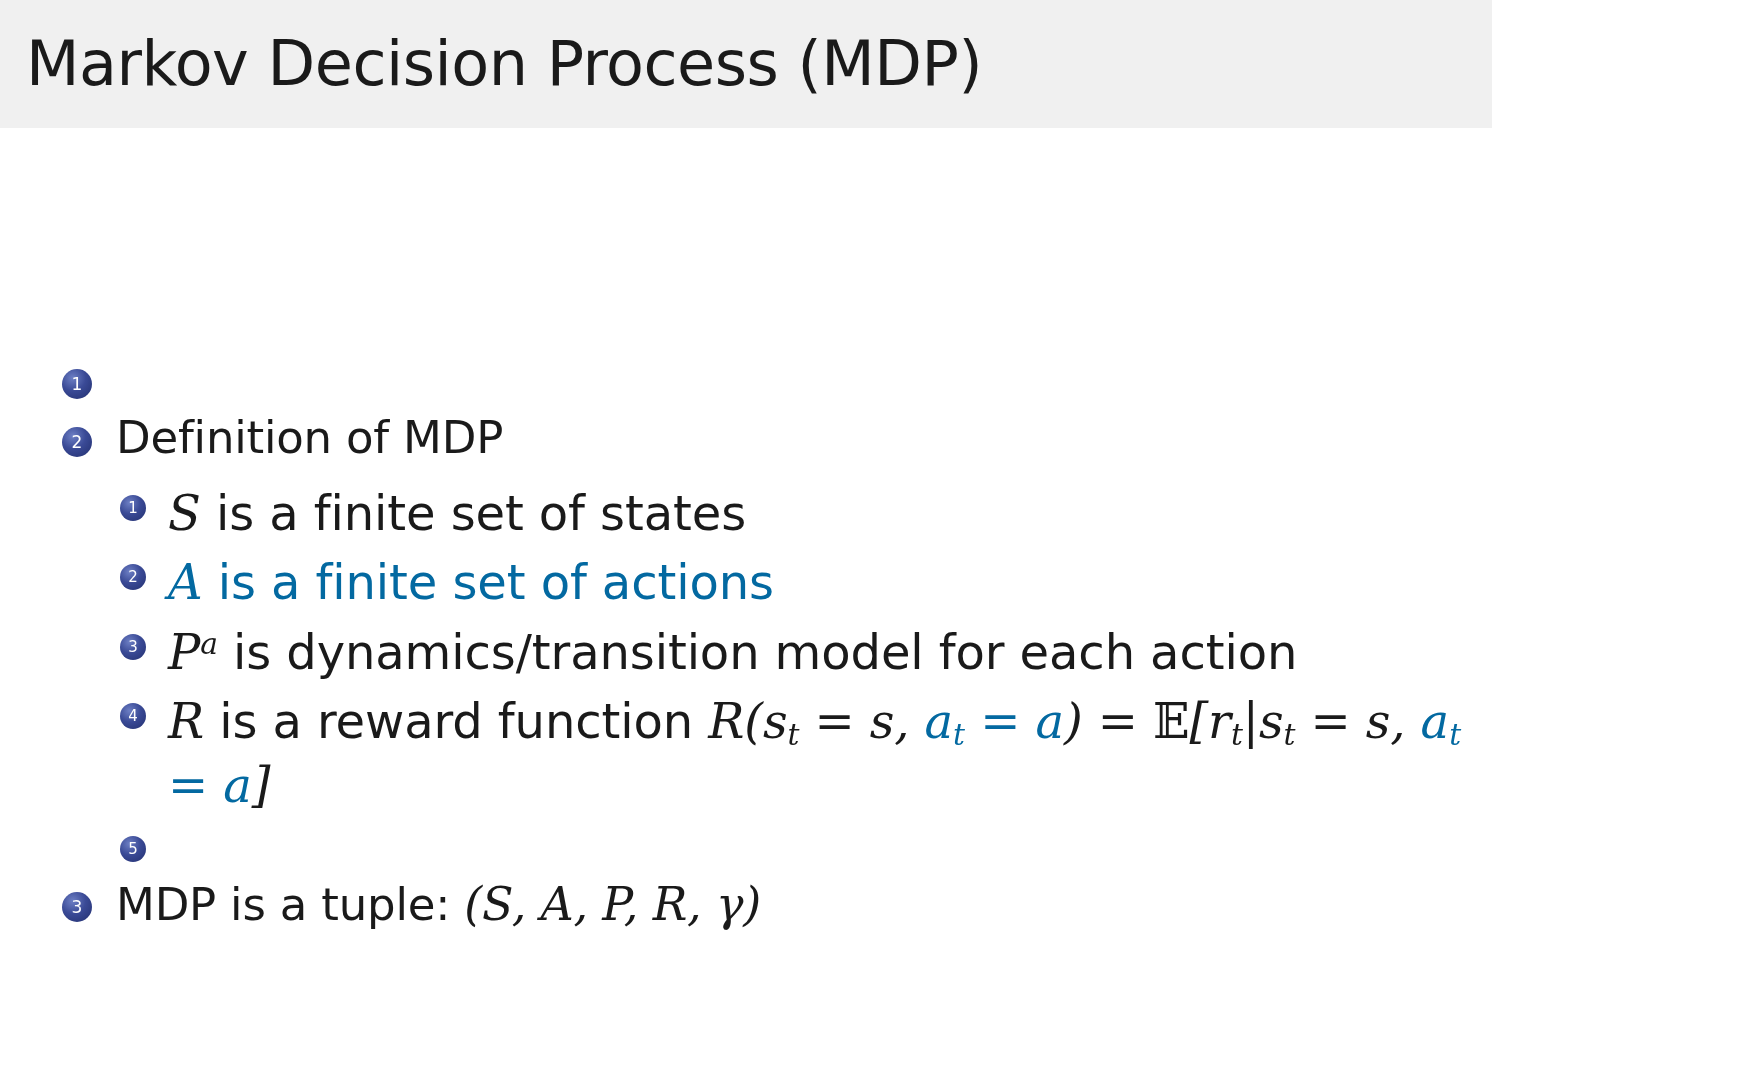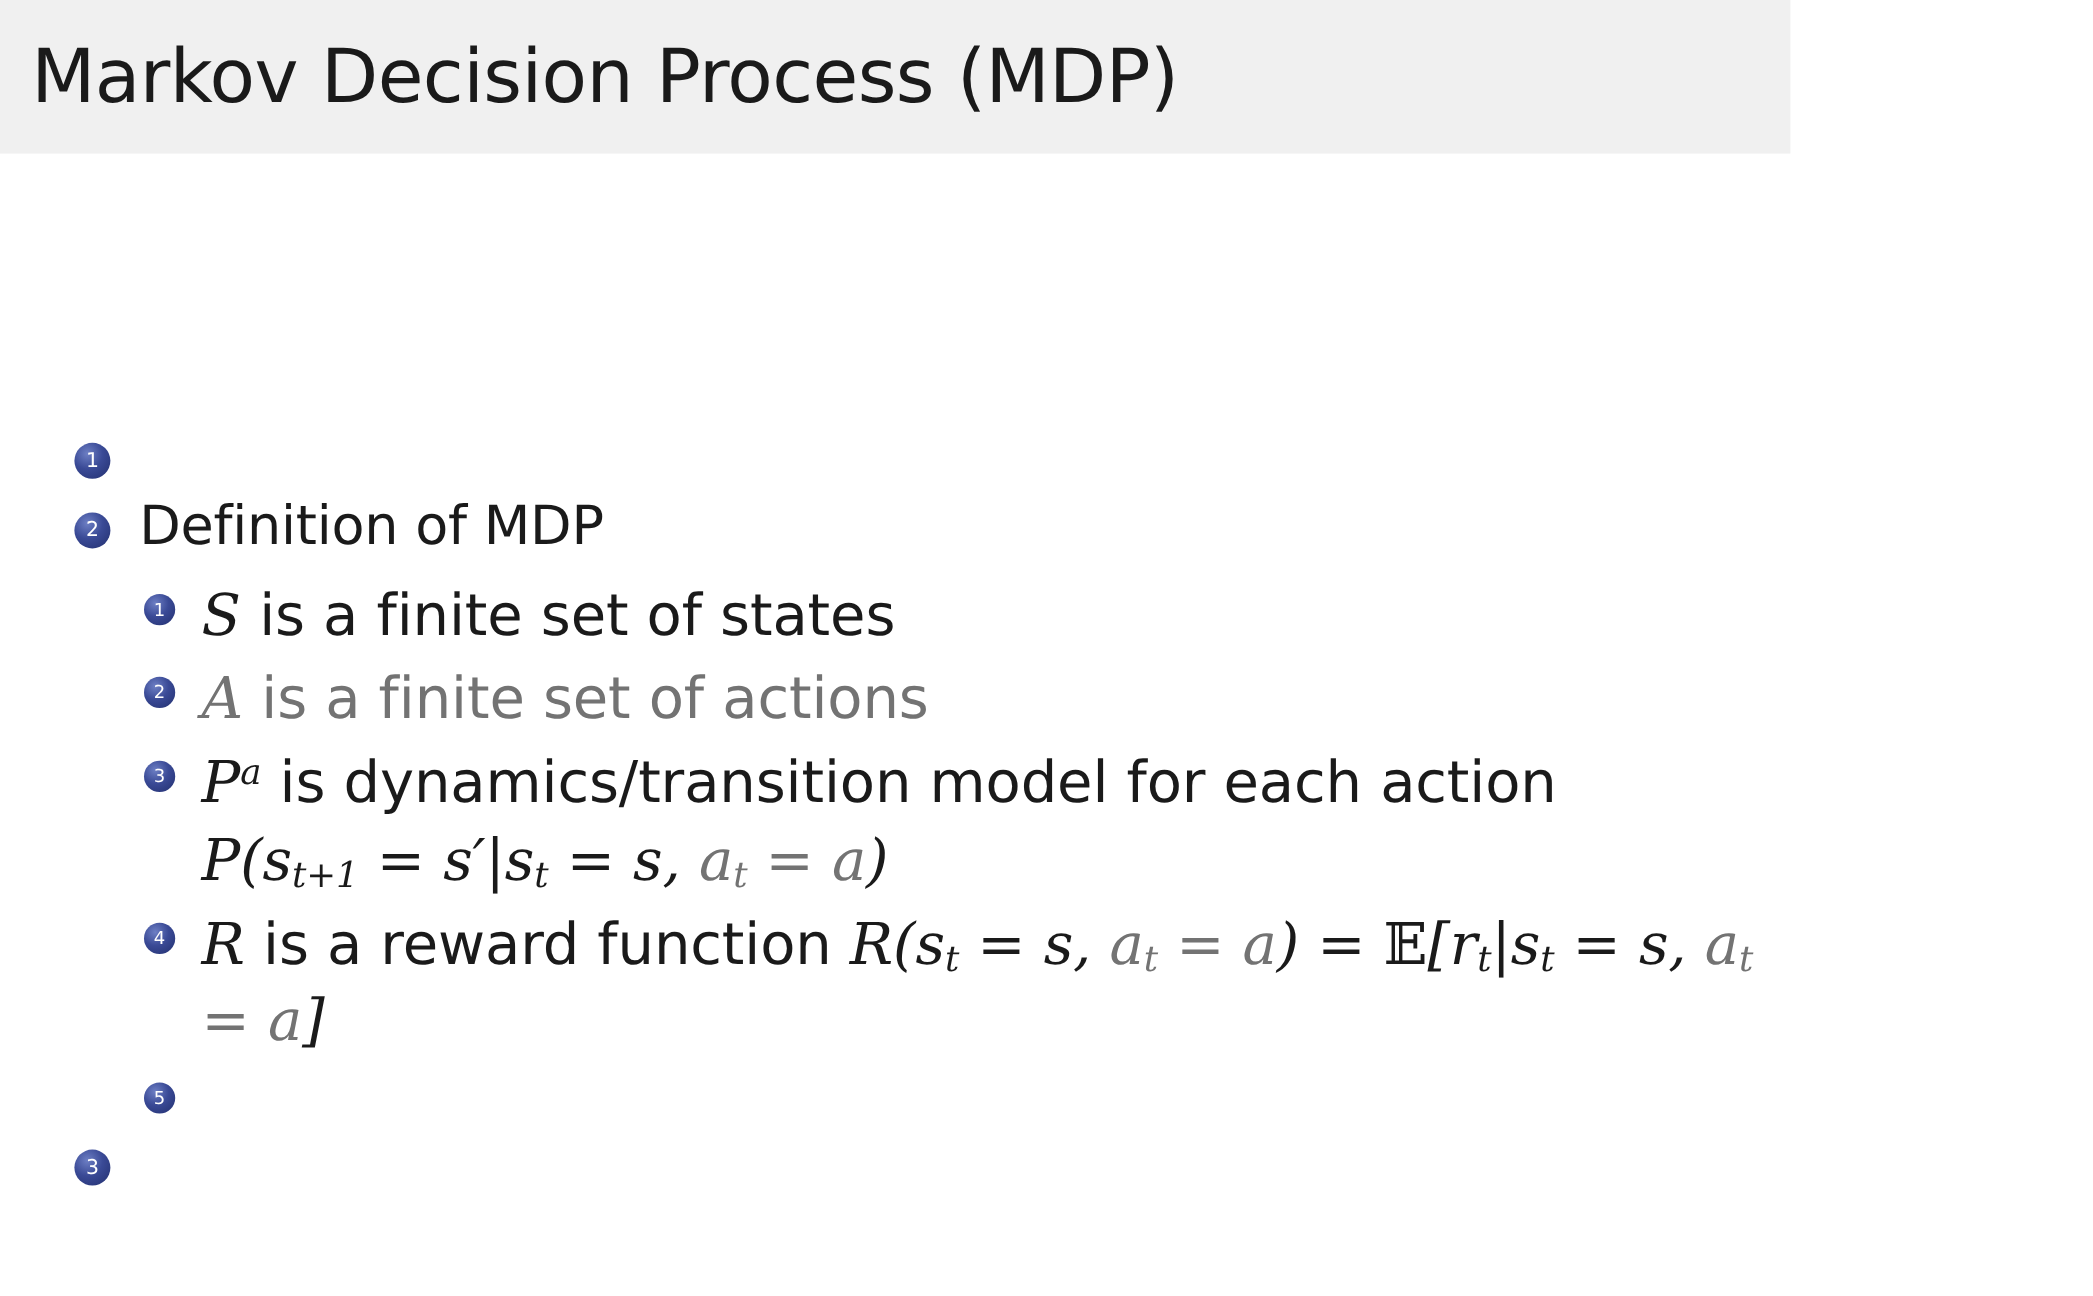--- a/index.html
+++ b/index.html
@@ -103,21 +103,21 @@
     font-size: 48px;
     line-height: 1.32;
     letter-spacing: -0.1px;
   }
 
   .math {
     font-family: "DejaVu Serif", serif;
     font-style: italic;
   }
   .red {
-    color: #737373;
+    color: #0369a1;
   }
   .tuple {
     font-family: "DejaVu Serif", serif;
     font-style: italic;
     font-size: 46px;
   }
   sub {
     font-size: 0.62em;
     vertical-align: -0.22em;
   }
@@ -166,36 +166,36 @@
 
       <div class="item-l2">
         <span class="marker lvl2">2</span>
         <span class="text red"><span class="math">A</span> is a finite set of actions</span>
       </div>
 
       <div class="item-l2">
         <span class="marker lvl2">3</span>
         <span class="text">
           <span class="math">P<sup>a</sup></span> is dynamics/transition model for each action
-          <span class="line2 math">P(s<sub>t+1</sub> = s′|s<sub>t</sub> = s, <span class="red">a<sub>t</sub> = a</span>)</span>
         </span>
       </div>
 
       <div class="item-l2">
         <span class="marker lvl2">4</span>
         <span class="text">
           <span class="math">R</span> is a reward function
           <span class="math">R(s<sub>t</sub> = s, <span class="red">a<sub>t</sub> = a</span>) = <span class="blackboard">𝔼</span>[r<sub>t</sub>|s<sub>t</sub> = s, <span class="red">a<sub>t</sub> = a</span>]</span>
         </span>
       </div>
 
       <div class="item-l2">
         <span class="marker lvl2">5</span>
       </div>
 
     </div>
 
     <div class="item-l1">
       <span class="marker lvl1">3</span>
+      <span class="text">MDP is a tuple: <span class="tuple">(S, A, P, R, γ)</span></span>
     </div>
 
   </div>
 </div>
 
 </body></html>

